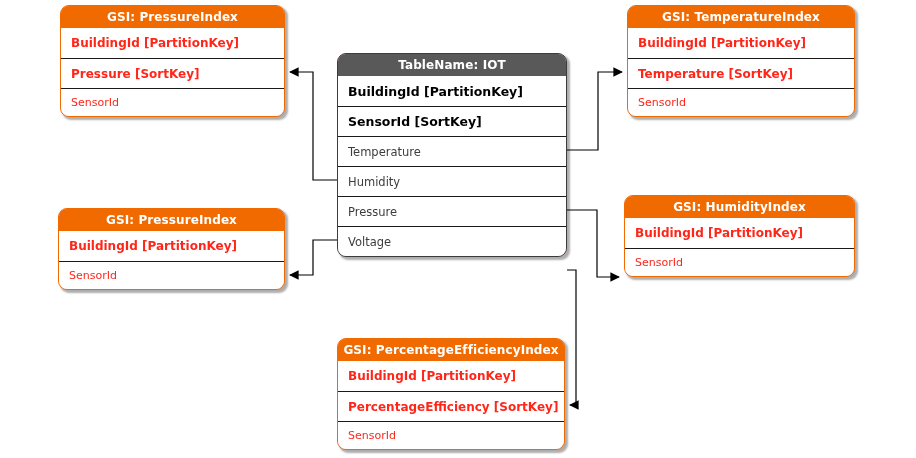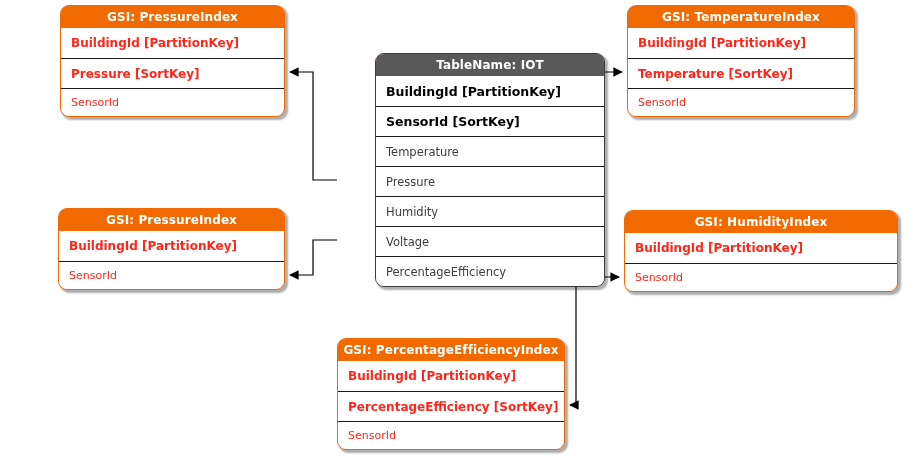--- a/index.html
+++ b/index.html
@@ -8,21 +8,21 @@
     font-family:"DejaVu Sans","Liberation Sans",sans-serif;
     --orange:#f06a00;--red:#ff2619;--dark-header:#595959;--line:#1a1a1a;
   }
   .canvas{position:absolute;inset:0;}
   .tbl{
     position:absolute;background:#fca5a5;border-radius:9px;
     box-shadow:2.5px 2.5px 2px rgba(0,0,0,0.32);
     overflow:hidden;box-sizing:border-box;
   }
   .tbl.gsi{border:1.6px solid var(--orange);}
-  .tbl.main{border:1.6px solid #3c3c3c;margin-left:38px;}
+  .tbl.main{border:1.6px solid #3c3c3c;}
   .hdr{
     height:22px;display:flex;align-items:center;justify-content:center;
     color:#ffffff;font-weight:bold;font-size:12px;letter-spacing:.1px;
   }
   .gsi .hdr{background:var(--orange);}
   .main .hdr{background:var(--dark-header);}
   .row{
     height:30px;display:flex;align-items:center;
     padding:0 20px 0 10px;box-sizing:border-box;background:#ffffff;
     white-space:nowrap;
@@ -66,33 +66,32 @@
     <div class="row key">BuildingId [PartitionKey]</div>
     <div class="row key">Temperature [SortKey]</div>
     <div class="row attr">SensorId</div>
   </div>
 
   <div class="tbl main" style="left:337px;top:53px;width:230px;">
     <div class="hdr">TableName: IOT</div>
     <div class="row key">BuildingId [PartitionKey]</div>
     <div class="row key">SensorId [SortKey]</div>
     <div class="row attr">Temperature</div>
+    <div class="row attr">Humidity</div>
     <div class="row attr">Pressure</div>
-    <div class="row attr">Humidity</div>
     <div class="row attr">Voltage</div>
-    <div class="row attr">PercentageEfficiency</div>
   </div>
 
   <div class="tbl gsi" style="left:58px;top:208px;width:227px;">
     <div class="hdr">GSI: PressureIndex</div>
     <div class="row key">BuildingId [PartitionKey]</div>
     <div class="row attr">SensorId</div>
   </div>
 
-  <div class="tbl gsi" style="left:624px;top:210px;width:274px;">
+  <div class="tbl gsi" style="left:624px;top:195px;width:231px;">
     <div class="hdr">GSI: HumidityIndex</div>
     <div class="row key">BuildingId [PartitionKey]</div>
     <div class="row attr">SensorId</div>
   </div>
 
   <div class="tbl gsi" style="left:337px;top:338px;width:228px;">
     <div class="hdr">GSI: PercentageEfficiencyIndex</div>
     <div class="row key">BuildingId [PartitionKey]</div>
     <div class="row key">PercentageEfficiency [SortKey]</div>
     <div class="row attr">SensorId</div>

